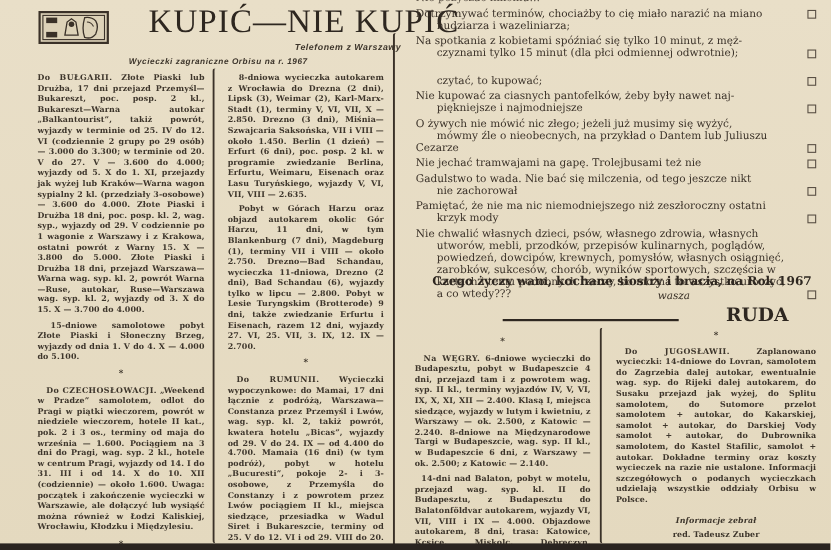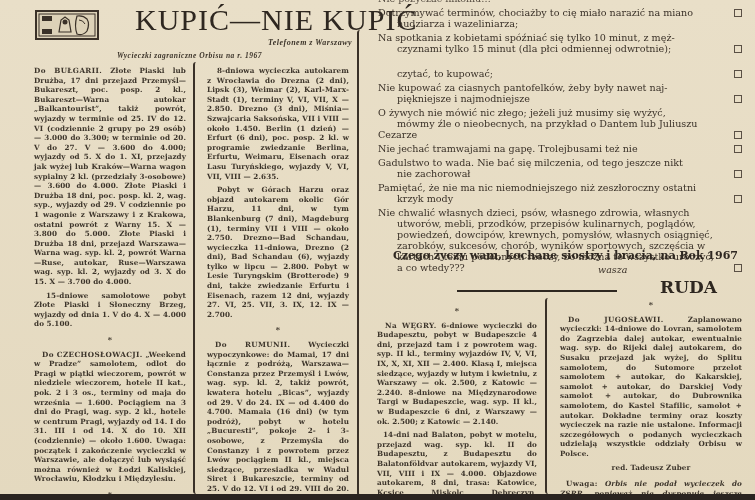--- a/index.html
+++ b/index.html
@@ -12,21 +12,21 @@
   }
   .page { position: absolute; inset: 0; background: linear-gradient(180deg,#e9dfc8 0%,#e4d9bf 100%); }
   .abs { position: absolute; }
   .col { font-family: "DejaVu Serif", serif; font-size: 7.2px; line-height: 9.6px; text-align: justify; color: #3d352b; font-weight: bold; letter-spacing: 0.1px; }
   .col p { margin: 4px; text-indent: 0; }
   .col p + p { margin-top: 1px; }
   .col .lead { font-weight: bold; letter-spacing: 0.4px; }
   .star { text-align: center; font-size: 8px; margin: 6px 0 5px; color: #3d352b; }
   .brace { position: absolute; width: 6px; border-left: 2px solid #3a3128; border-radius: 3px; }
   .title { font-family: Liberation Serif, serif; font-size: 30px; font-weight: normal; color: #2e2720; letter-spacing: 1px; }
-  .subtitle { font-family: Liberation Serif, serif; font-style: italic; font-weight: bold; font-size: 7.5px; color: #3d352b; letter-spacing: 0.5px; }
+  .subtitle { font-family: Liberation Sans, sans-serif; font-style: italic; font-weight: bold; font-size: 7.5px; color: #3d352b; letter-spacing: 0.5px; }
   .right-list { font-family: "DejaVu Serif", serif; font-size: 9.6px; line-height: 11px; color: #3a3128; }
   .ritem { position: relative; padding-right: 28px; margin-bottom: 3px; }
   .ritem .txt { display: block; }
   .ritem .txt .cont { padding-left: 19px; display: inline; }
   .checkbox { position: absolute; right: 8px; bottom: 1px; width: 8px; height: 8px; border: 1px solid #5a5045; background: transparent; }
   .wish { font-family: "DejaVu Serif", serif; font-weight: bold; font-size: 11px; color: #2e2720; }
   .rule { position: absolute; height: 2px; background: #2e2720; }
   .logo { position: absolute; left: 35px; top: 10px; width: 64px; height: 30px; border: 2px solid #3a3128; background: #ddd2b8; }
   .bottom-strip { position: absolute; left: 0; right: 0; bottom: 0; height: 6px; background: #2a2420; }
 </style>
@@ -123,18 +123,19 @@
     <div class="star">*</div>
     <p><span class="lead" style="padding-left:8px;">Na WĘGRY.</span><span> 6-dniowe wycieczki do Budapesztu, pobyt w Budapeszcie 4 dni, przejazd tam i z powrotem wag. syp. II kl., terminy wyjazdów IV, V, VI, IX, X, XI, XII — 2.400. Klasą I, miejsca siedzące, wyjazdy w lutym i kwietniu, z Warszawy — ok. 2.500, z Katowic — 2.240. 8-dniowe na Międzynarodowe Targi w Budapeszcie, wag. syp. II kl., w Budapeszcie 6 dni, z Warszawy — ok. 2.500; z Katowic — 2.140.</span></p>
     <p style="text-indent:6px;">14-dni nad Balaton, pobyt w motelu, przejazd wag. syp. kl. II do Budapesztu, z Budapesztu do Balatonföldvar autokarem, wyjazdy VI, VII, VIII i IX — 4.000. Objazdowe autokarem, 8 dni, trasa: Katowice, Kcsice, Miskolc, Debreczyn, Budapeszt — Katowice, terminy wyjazdów VI, VII, VIII, IX — 3.900.</p>
   </div>
 
   <div class="brace" style="left:545px; top:298px; height:196px;"></div>
 
   <div class="abs col" style="left:556px; top:300px; width:190px;">
     <div class="star" style="margin-top:0;">*</div>
     <p><span class="lead" style="padding-left:8px;">Do JUGOSŁAWII.</span><span> Zaplanowano wycieczki: 14-dniowe do Lovran, samolotem do Zagrzebia dalej autokar, ewentualnie wag. syp. do Rijeki dalej autokarem, do Susaku przejazd jak wyżej, do Splitu samolotem, do Sutomore przelot samolotem + autokar, do Kakarskiej, samolot + autokar, do Darskiej Vody samolot + autokar, do Dubrownika samolotem, do Kastel Stafilic, samolot + autokar. Dokładne terminy oraz koszty wycieczek na razie nie ustalone. Informacji szczegółowych o podanych wycieczkach udzielają wszystkie oddziały Orbisu w Polsce.</span></p>
+    <p style="text-align:center; font-style:italic; margin-top:9px;">Informacje zebrał</p>
     <p style="text-align:center; margin-top:3px;">red. Tadeusz Zuber</p>
     <p style="margin-top:7px; font-style:italic;"><span class="lead" style="font-style:normal; padding-left:6px;">Uwaga:</span><span> Orbis nie podał wycieczek do ZSRR, ponieważ nie dysponuje jeszcze dokładnymi danymi.</span><span style="font-style:normal;"> Z.</span></p>
   </div>
 
   <div class="bottom-strip"></div>
 </div>
 
 </body></html>

